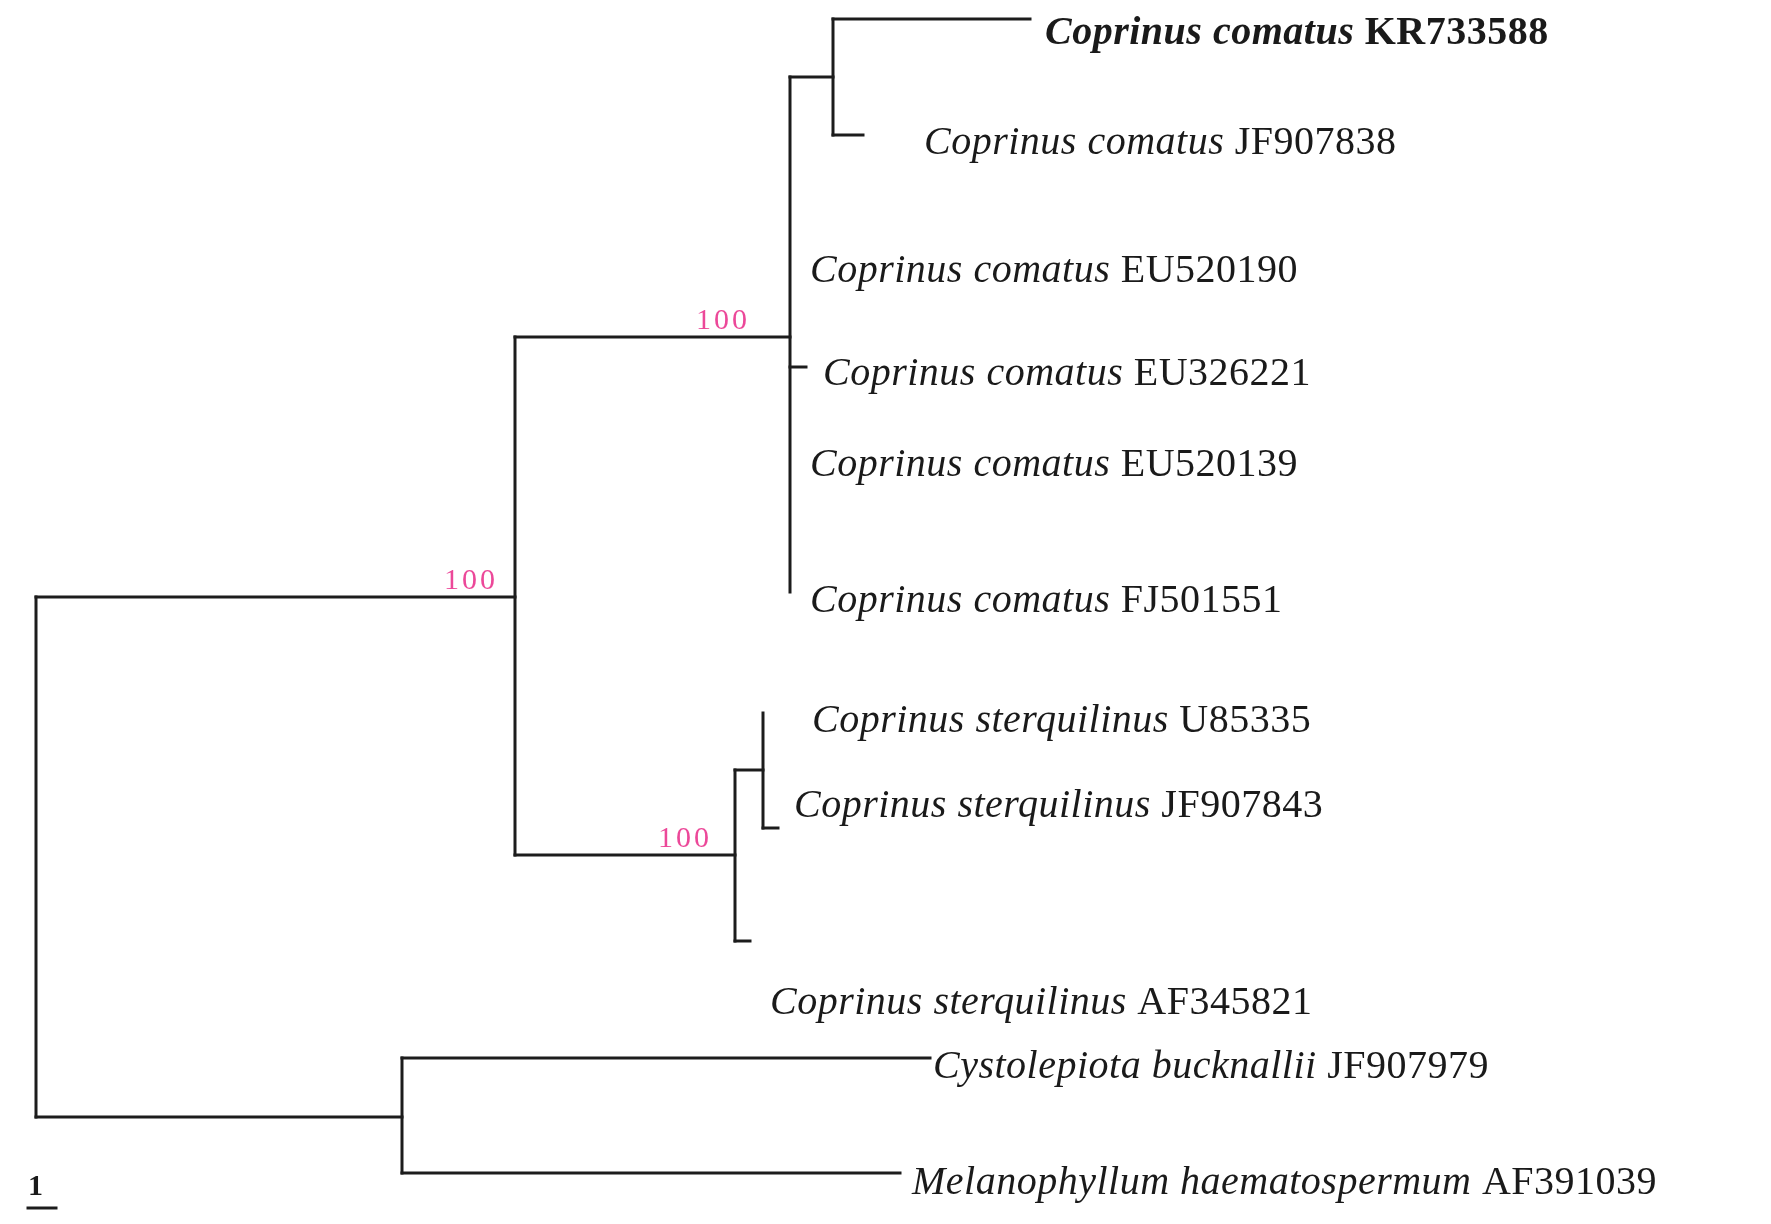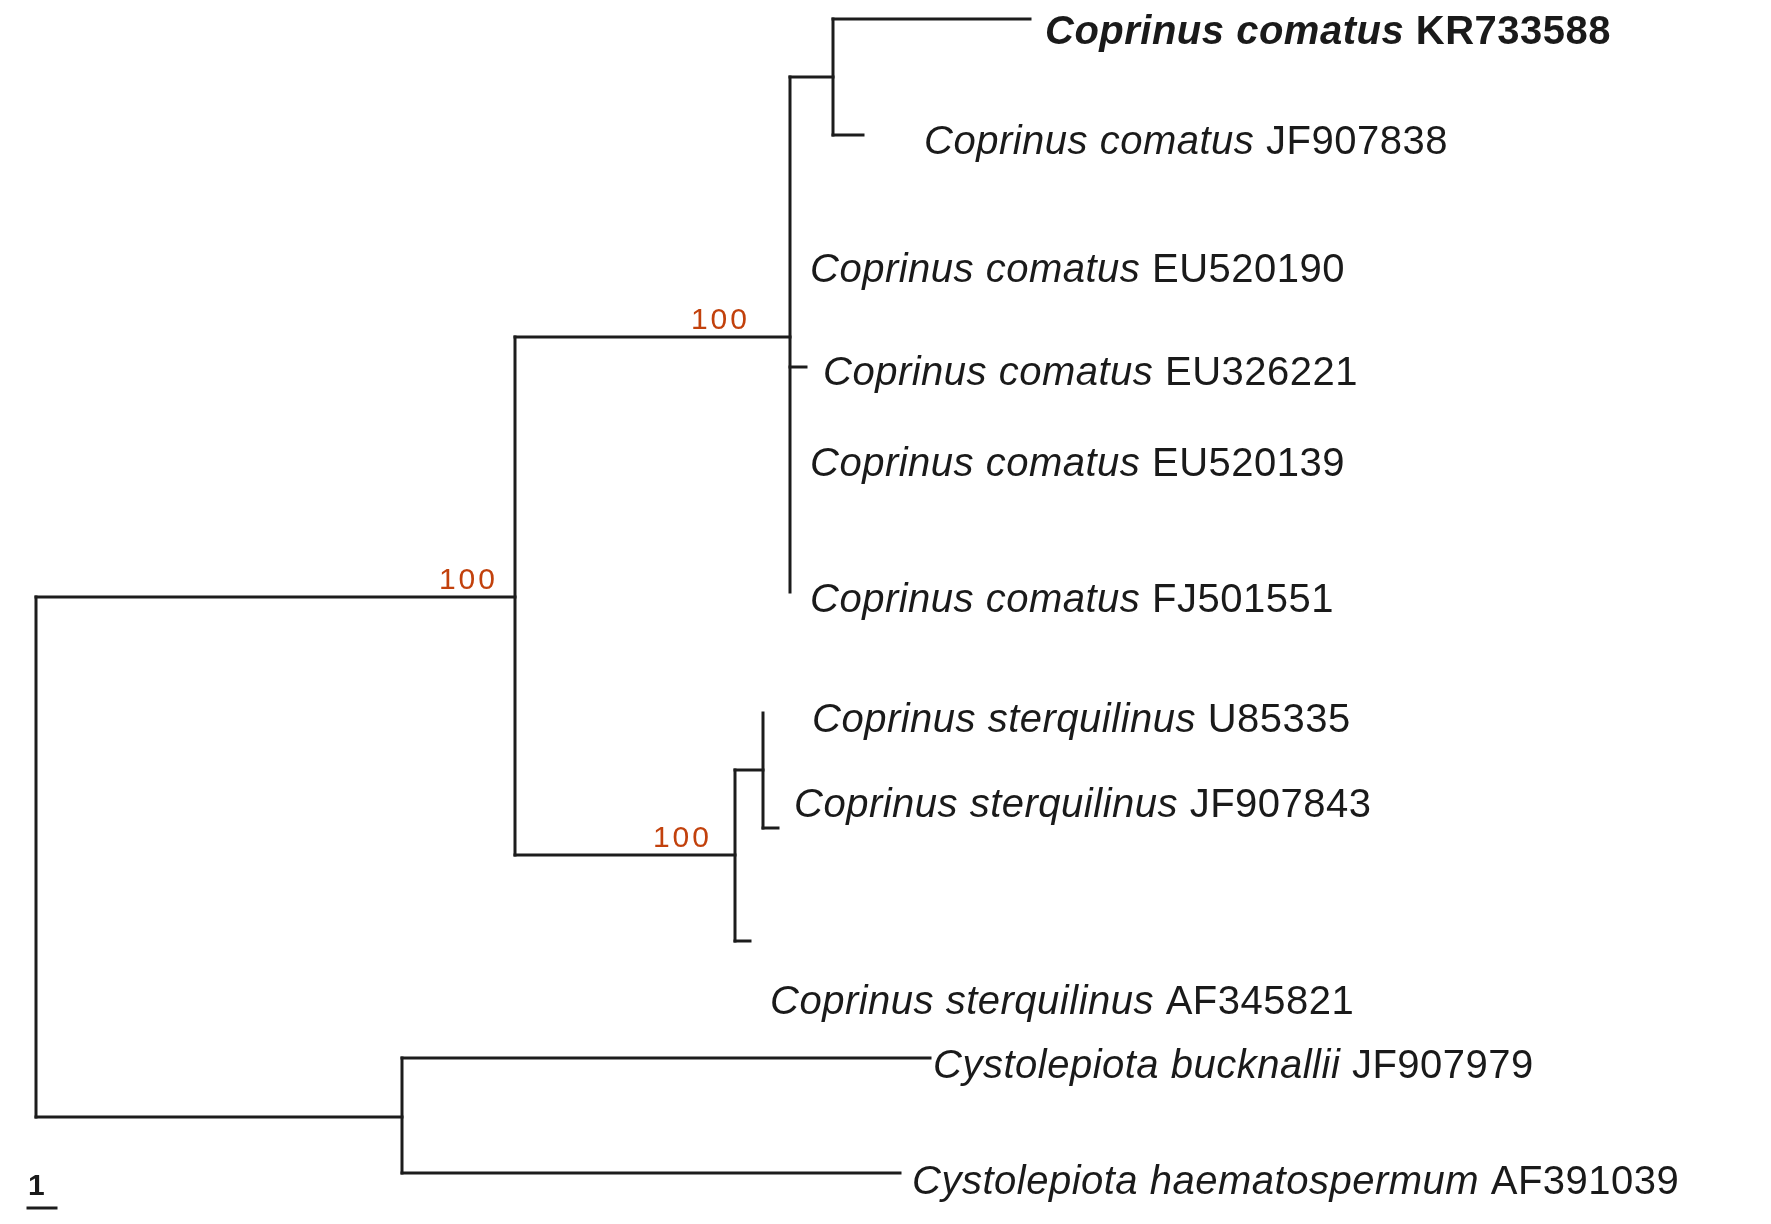--- a/index.html
+++ b/index.html
@@ -6,21 +6,21 @@
     margin: 0;
     padding: 0;
     background: #ffffff;
   }
   #figure {
     position: relative;
     width: 1771px;
     height: 1210px;
     background: #ffffff;
     overflow: hidden;
-    font-family: Liberation Sans, sans-serif;
+    font-family: Liberation Serif, serif;
   }
   #tree-svg {
     position: absolute;
     left: 0;
     top: 0;
   }
   .taxon-label {
     position: absolute;
     transform: translateY(-50%);
     white-space: nowrap;
@@ -35,21 +35,21 @@
     font-style: normal;
   }
   .taxon-label.bold {
     font-weight: bold;
   }
   .bootstrap-label {
     position: absolute;
     transform: translate(-100%, -100%);
     white-space: nowrap;
     font-size: 30px;
-    color: #c2410c;
+    color: #ec4899;
     letter-spacing: 3px;
     line-height: 1;
   }
   .scale-bar-label {
     position: absolute;
     left: 28px;
     top: 1170px;
     font-size: 30px;
     font-weight: bold;
     color: #1a1a1a;
@@ -87,19 +87,19 @@
       <div class="taxon-label bold" style="left: 1045px; top: 30px;"><span class="sci-name">Coprinus comatus</span><span class="accession">&nbsp;KR733588</span></div>
       <div class="taxon-label" style="left: 924px; top: 140px;"><span class="sci-name">Coprinus comatus</span><span class="accession">&nbsp;JF907838</span></div>
       <div class="taxon-label" style="left: 810px; top: 268px;"><span class="sci-name">Coprinus comatus</span><span class="accession">&nbsp;EU520190</span></div>
       <div class="taxon-label" style="left: 823px; top: 371px;"><span class="sci-name">Coprinus comatus</span><span class="accession">&nbsp;EU326221</span></div>
       <div class="taxon-label" style="left: 810px; top: 462px;"><span class="sci-name">Coprinus comatus</span><span class="accession">&nbsp;EU520139</span></div>
       <div class="taxon-label" style="left: 810px; top: 598px;"><span class="sci-name">Coprinus comatus</span><span class="accession">&nbsp;FJ501551</span></div>
       <div class="taxon-label" style="left: 780px; top: 718px; margin-left: 32px;"><span class="sci-name">Coprinus sterquilinus</span><span class="accession">&nbsp;U85335</span></div>
       <div class="taxon-label" style="left: 794px; top: 803px;"><span class="sci-name">Coprinus sterquilinus</span><span class="accession">&nbsp;JF907843</span></div>
       <div class="taxon-label" style="left: 770px; top: 1000px;"><span class="sci-name">Coprinus sterquilinus</span><span class="accession">&nbsp;AF345821</span></div>
       <div class="taxon-label" style="left: 933px; top: 1064px; text-align: right;"><span class="sci-name">Cystolepiota bucknallii</span><span class="accession">&nbsp;JF907979</span></div>
-      <div class="taxon-label" style="left: 912px; top: 1180px;"><span class="sci-name">Cystolepiota haematospermum</span><span class="accession">&nbsp;AF391039</span></div>
+      <div class="taxon-label" style="left: 912px; top: 1180px;"><span class="sci-name">Melanophyllum haematospermum</span><span class="accession">&nbsp;AF391039</span></div>
       <div class="bootstrap-label" style="left: 498px; top: 594px;">100</div>
       <div class="bootstrap-label" style="left: 750px; top: 334px;">100</div>
       <div class="bootstrap-label" style="left: 712px; top: 852px;">100</div>
     </div>
   <div class="scale-bar-label">1</div>
 </div>
 
 </body></html>

